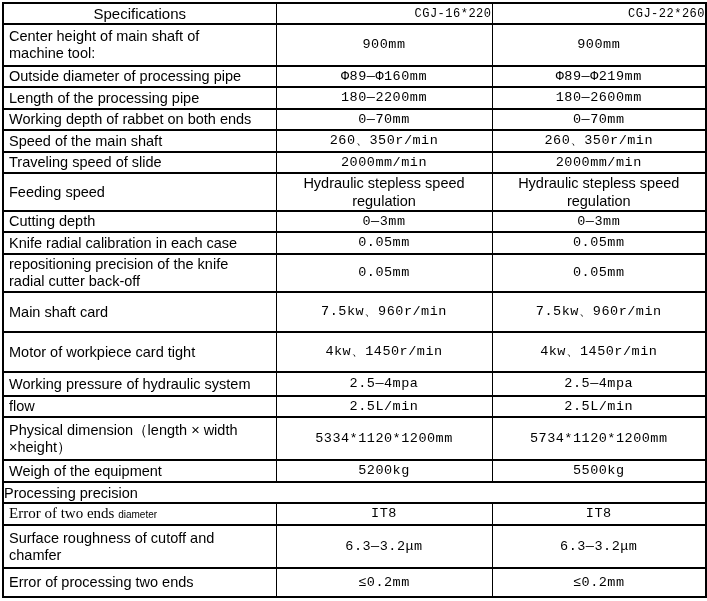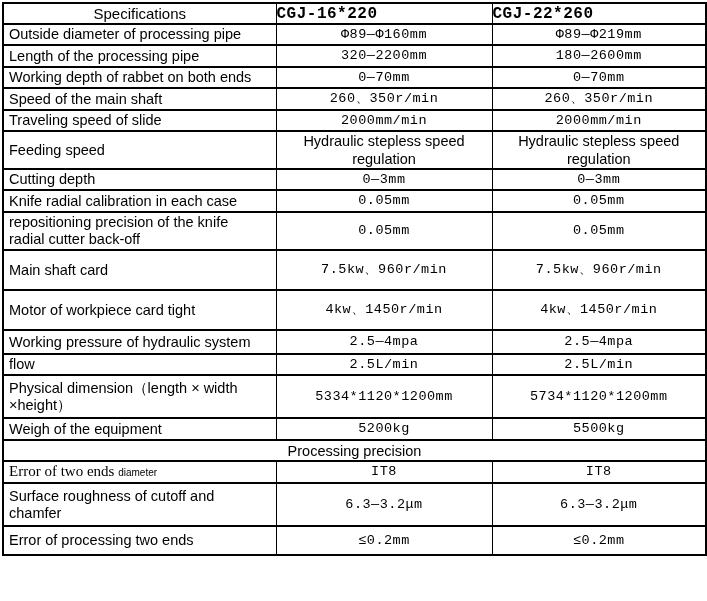--- a/index.html
+++ b/index.html
@@ -38,27 +38,27 @@
     letter-spacing:0;
   }
   th.spec-head{
     font-family:"Liberation Sans",sans-serif;
     font-size:15px;
     font-weight:normal;
     text-align:center;
   }
   th.model-head{
     font-family:"Liberation Mono","DejaVu Sans Mono",monospace;
-    font-size:16px;
-    font-weight:bold;
+    font-size:12px;
+    font-weight:normal;
     letter-spacing:0.5px;
-    text-align:left;
+    text-align:right;
   }
   .section-cell{
-    text-align:center;
+    text-align:left;
     font-family:"Liberation Sans",sans-serif;
     font-size:14.5px;
   }
   .run-serif{font-family:"Liberation Serif",serif;font-size:15px;}
   .run-sans{font-family:"Liberation Sans",sans-serif;font-size:10px;}
 </style>
 </head>
 <body>
 
 <div class="page">
@@ -69,28 +69,34 @@
       <col style="width:214px">
     </colgroup>
     <thead>
       <tr style="height:21px">
         <th class="spec-head">Specifications</th>
         <th class="model-head">CGJ-16*220</th>
         <th class="model-head">CGJ-22*260</th>
       </tr>
     </thead>
     <tbody id="tbody">
+        <tr style="height: 42px;">
+          <td class="label-cell">Center height of main shaft of
+machine tool:</td>
+          <td class="value-cell">900mm</td>
+          <td class="value-cell">900mm</td>
+        </tr>
         <tr style="height: 21px;">
           <td class="label-cell">Outside diameter of processing pipe</td>
           <td class="value-cell">Φ89—Φ160mm</td>
           <td class="value-cell">Φ89—Φ219mm</td>
         </tr>
         <tr style="height: 22px;">
           <td class="label-cell">Length of the processing pipe</td>
-          <td class="value-cell">320—2200mm</td>
+          <td class="value-cell">180—2200mm</td>
           <td class="value-cell">180—2600mm</td>
         </tr>
         <tr style="height: 21px;">
           <td class="label-cell">Working depth of rabbet on both ends</td>
           <td class="value-cell">0—70mm</td>
           <td class="value-cell">0—70mm</td>
         </tr>
         <tr style="height: 22px;">
           <td class="label-cell">Speed of the main shaft</td>
           <td class="value-cell">260、350r/min</td>

